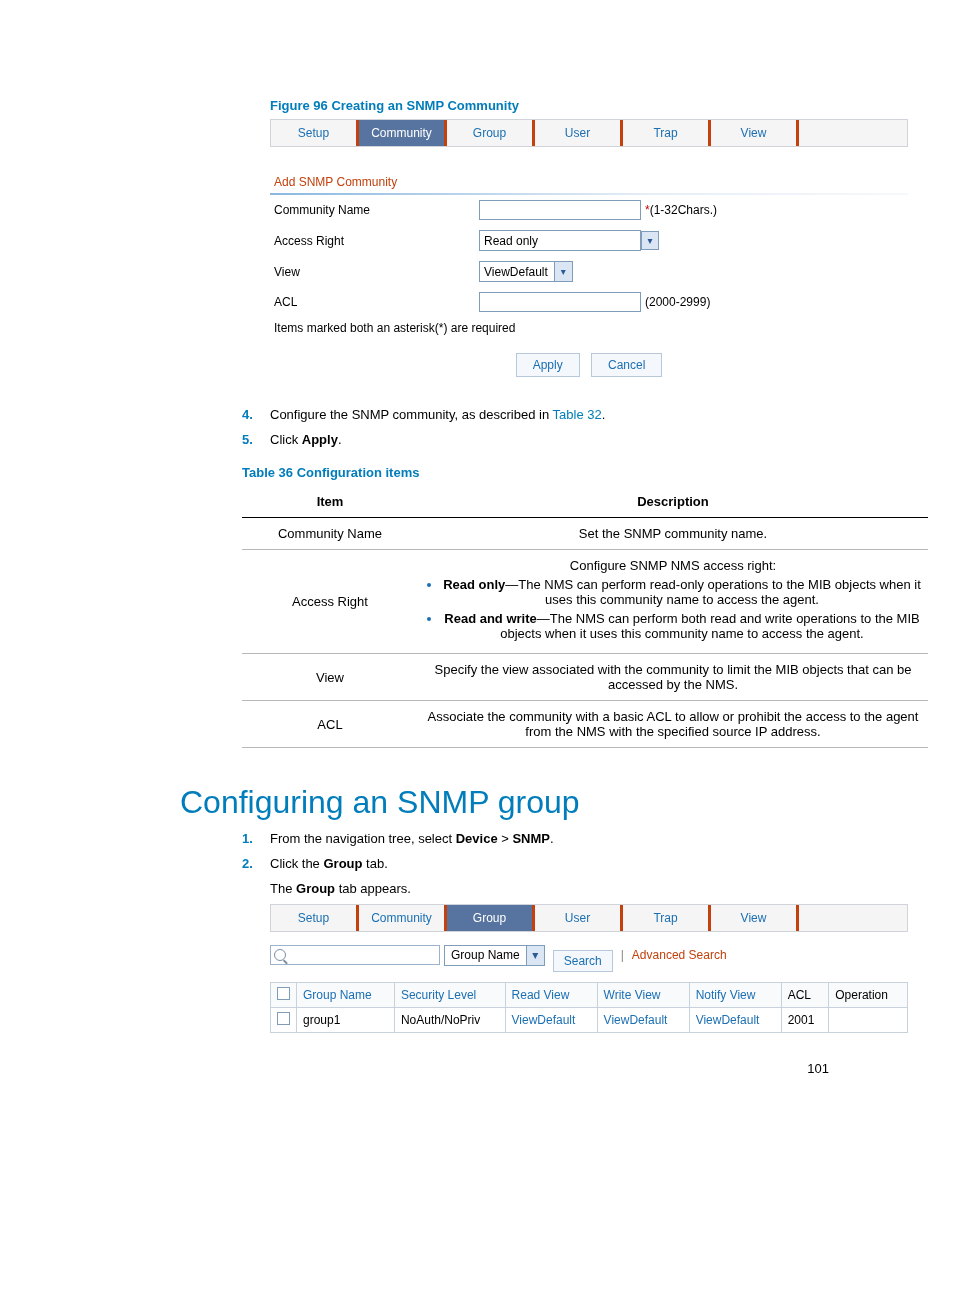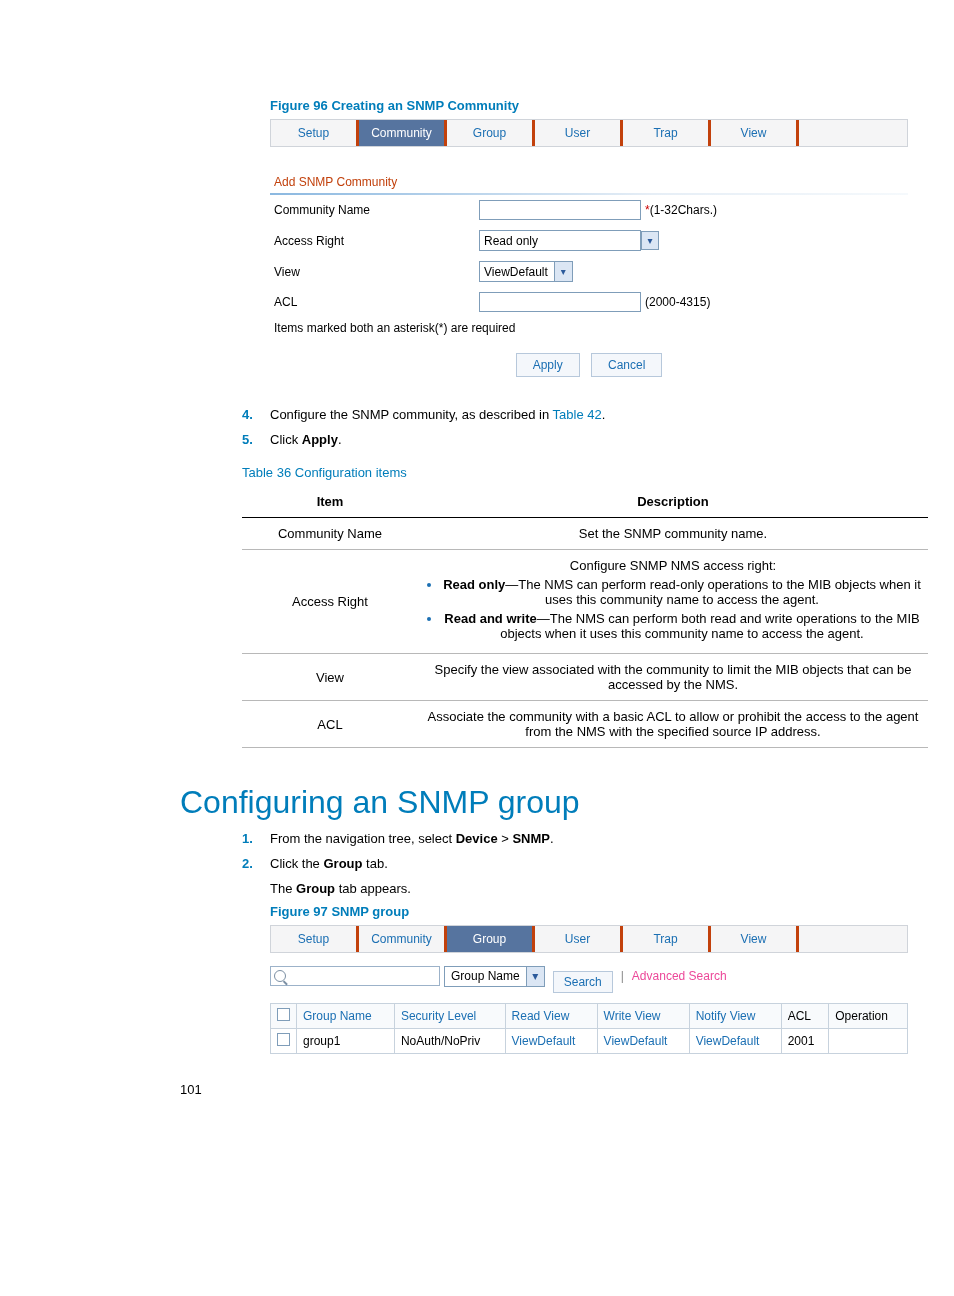--- a/index.html
+++ b/index.html
@@ -19,21 +19,21 @@
   }
   .content { margin-left: 90px; }
   .fig-caption {
     color: #007dba;
     font-weight: bold;
     font-size: 13px;
     margin: 8px 0 6px 0;
   }
   .table-caption {
     color: #007dba;
-    font-weight: normal;
+    font-weight: bold;
     font-size: 13px;
     margin: 18px 0 6px -28px;
   }
   
   .tabbar {
     display: flex;
     border: 1px solid #d0d4da;
     border-bottom: 1px solid #d0d4da;
     background: #f5f5f6;
     width: 638px;
@@ -171,21 +171,21 @@
     transform:rotate(45deg);
     bottom:-2px; right:-3px;
   }
   .combo {
     display:flex;
     align-items:center;
     border:1px solid #7f9db9;
     height:21px;
   }
   .combo span { padding:0 6px; font-size:12px;}
-  .adv { color:#ec4899; margin-left:4px;}
+  .adv { color:#c2410c; margin-left:4px;}
   .grid97 {
     width:638px;
     border-collapse:collapse;
     font-size:12px;
     margin-top:10px;
   }
   .grid97 th, .grid97 td {
     border:1px solid #c7d2dd;
     padding:4px 6px;
     text-align:left;
@@ -196,21 +196,21 @@
   .grid97 tbody td { color:#000;}
   .grid97 tbody td.link { color:#1b6fb3;}
   .chk {
     width:13px;height:13px;
     border:1px solid #7f9db9;
     display:inline-block;
     background:#fff;
   }
   .opicons { display:flex; gap:4px; align-items:center;}
   .btns2 { text-align:center; margin-top:26px;}
-  .page-num { text-align:left; margin-top:28px; font-size:13px;}
+  .page-num { text-align:right; margin-top:28px; font-size:13px;}
 </style>
 </head>
 <body>
 
 <div class="page">
   <div class="content">
 
     <div class="fig-caption">Figure 96 Creating an SNMP Community</div>
 
     <div class="fig96">
@@ -245,36 +245,36 @@
           <div class="form-lbl">View</div>
           <span style="display:inline-flex;align-items:center;border:1px solid #7f9db9;height:21px;padding-left:4px;">
             <span>ViewDefault</span>
             <span class="dd-btn" style="border:none;border-left:1px solid #7f9db9;margin-left:6px;">▾</span>
           </span>
         </div>
 
         <div class="form-row">
           <div class="form-lbl">ACL</div>
           <input class="txt-in" style="">
-          <span class="hint">(2000-4315)</span>
+          <span class="hint">(2000-2999)</span>
         </div>
 
         <div class="req-note">Items marked both an asterisk(*) are required</div>
         <div class="hr-grad" style="opacity:0"></div>
         <div class="btns">
           <span class="btn">Apply</span>
           <span class="btn">Cancel</span>
         </div>
       </div>
     </div>
 
     <div class="ol-row ol-num-indent" style="margin-top:22px;">
       <div class="ol-num">4.</div>
       <div>
-        <span>Configure the SNMP community, as described in </span><span class="linkref">Table 42</span><span>.</span>
+        <span>Configure the SNMP community, as described in </span><span class="linkref">Table 32</span><span>.</span>
       </div>
     </div>
     <div class="ol-row ol-num-indent">
       <div class="ol-num">5.</div>
       <div>
         <span>Click </span><b>Apply</b><span>.</span>
       </div>
     </div>
 
     <div class="table-caption">Table 36 Configuration items</div>
@@ -322,21 +322,20 @@
     <div class="ol-row ol-num-indent">
       <div class="ol-num">2.</div>
       <div>
         <span>Click the </span><b>Group</b><span> tab.</span>
       </div>
     </div>
     <div style="margin:6px 0 8px 0;">
       <span>The </span><b>Group</b><span> tab appears.</span>
     </div>
 
-    <div class="fig-caption">Figure 97 SNMP group</div>
     <div class="fig97">
       <div class="tabbar">
         <div class="tab">Setup</div>
         <div class="tab">Community</div>
         <div class="tab active">Group</div>
         <div class="tab">User</div>
         <div class="tab">Trap</div>
         <div class="tab">View</div>
         <div class="tab" style="border-right:none;cursor:default;"></div>
       </div>

